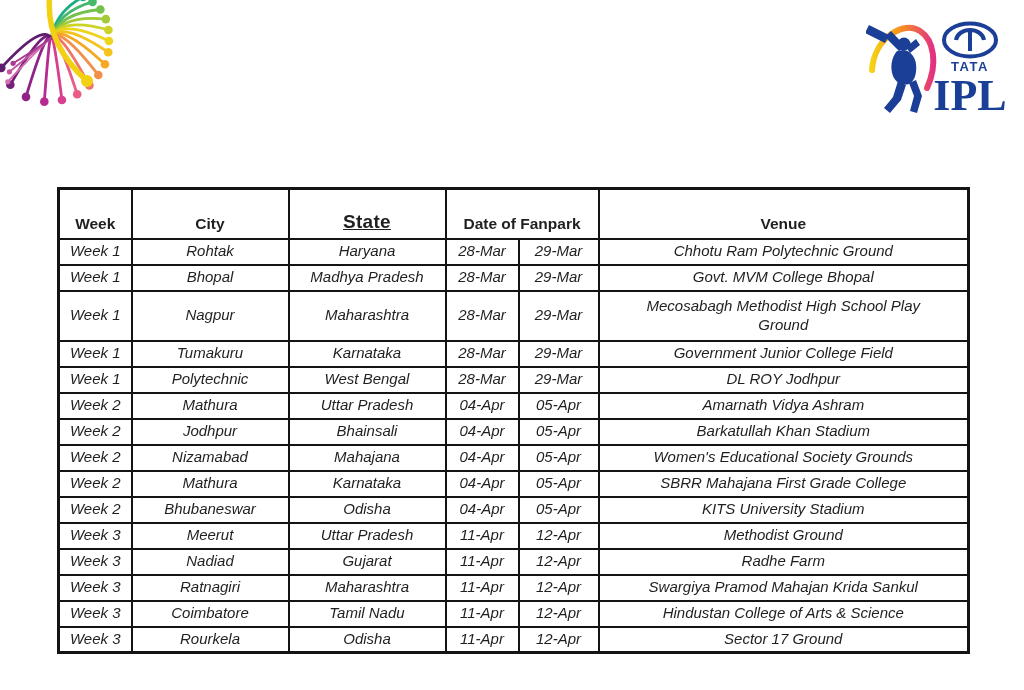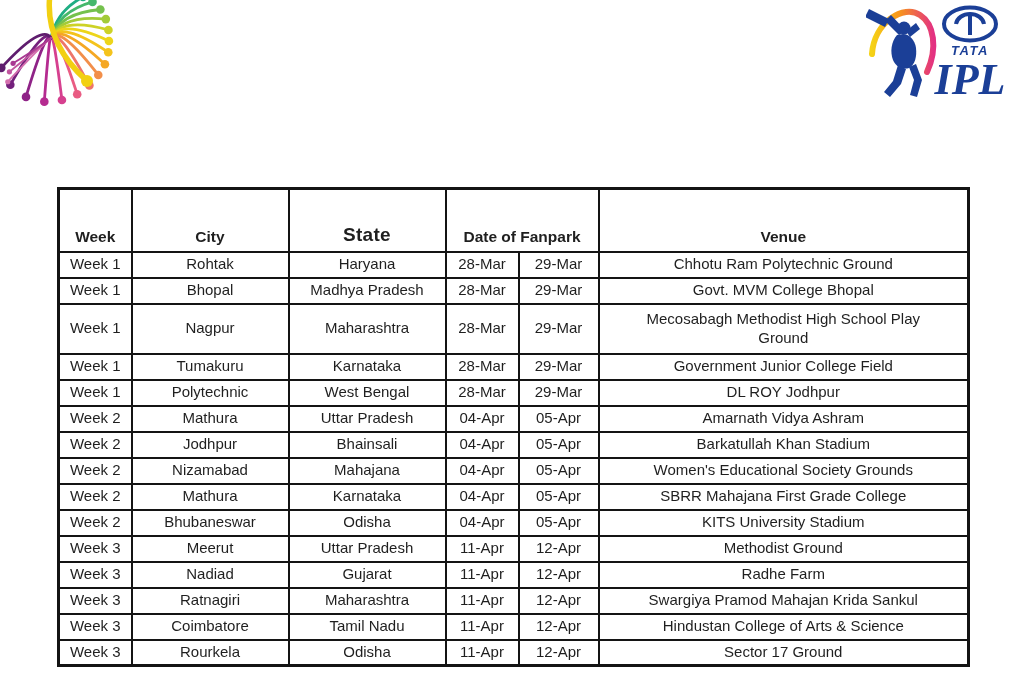--- a/index.html
+++ b/index.html
@@ -3,38 +3,38 @@
 <meta charset="utf-8">
 <style>
   html,body{margin:0;padding:0;}
   body{
     width:1024px;height:690px;position:relative;background:#ffffff;
     font-family:"Liberation Sans", sans-serif;color:#1f1f1f;overflow:hidden;
   }
 
   
   .fan-logo{position:absolute;top:0;left:0;width:128px;height:118px;overflow:hidden;}
-  .ipl-logo{position:absolute;top:2px;left:866px;width:148px;height:102px;font-style:italic;}
+  .ipl-logo{position:absolute;top:18px;left:866px;width:148px;height:102px;}
 
   
   .table-wrap{position:absolute;left:57px;top:187px;}
   table.fanpark{
     border-collapse:collapse;table-layout:fixed;width:910px;
     border:3px solid #141414;
   }
   table.fanpark th, table.fanpark td{
     border:2px solid #141414;text-align:center;overflow:hidden;
     font-size:15px;line-height:1.25;padding:0 4px;
   }
-  table.fanpark thead tr{height:63px;}
+  table.fanpark thead tr{height:50px;}
   table.fanpark th{
     vertical-align:bottom;padding-bottom:4px;font-weight:bold;font-size:15.5px;
   }
-  table.fanpark th.state-th{font-size:19px;letter-spacing:.3px;margin-left:36px;}
-  table.fanpark tbody tr{height:26px;}
+  table.fanpark th.state-th{font-size:19px;text-decoration:underline;letter-spacing:.3px;margin-left:36px;}
+  table.fanpark tbody tr{height:26px;font-style:italic;}
   table.fanpark tbody tr.tall{height:50px;}
   td.venue-cell{padding:0 10px;}
   tr.tall td.venue-cell .venue-text{display:inline-block;max-width:305px;}
 </style>
 </head>
 <body>
 
 <div class="fan-logo">
   <svg id="fan-svg" width="128" height="118" viewBox="0 0 128 118" xmlns="http://www.w3.org/2000/svg">
       <path d="M51,38 Q56.76259140904816,10.624219346241084 83.01439671693423,-2.9765591875495474" fill="none" stroke="#1fae83" stroke-width="2.8" stroke-linecap="round"></path>

